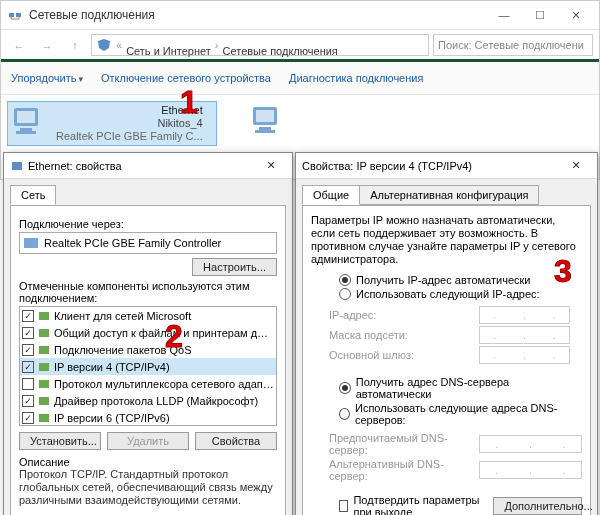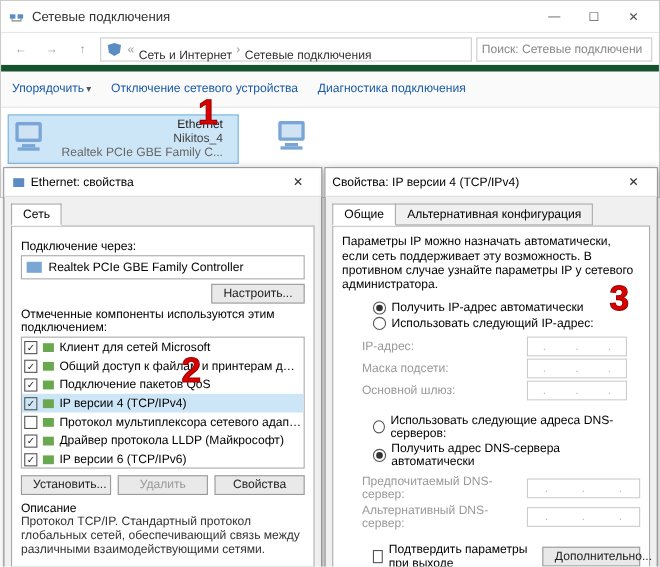--- a/index.html
+++ b/index.html
@@ -12,21 +12,21 @@
 .winbtns { display: flex; gap: 2px; }
 .winbtn { width: 34px; height: 22px; display: flex; align-items: center; justify-content: center; color: #555; }
 
 .addrbar { display: flex; align-items: center; height: 30px; padding: 2px 6px; gap: 4px; border-top: 1px solid #e5e5e5; }
 .navbtn { width: 24px; height: 24px; display: flex; align-items: center; justify-content: center; color: #999; }
 .addrbox { flex: 1; height: 22px; border: 1px solid #ccc; display: flex; align-items: center; padding: 0 4px; gap: 4px; }
 .addrbox .crumb { color: #333; margin-top: 12px; }
 .addrbox .sep { color: #999; }
 .searchbox { width: 160px; height: 22px; border: 1px solid #ccc; display: flex; align-items: center; padding: 0 4px; color: #888; }
 
-.menubar { display: flex; align-items: center; height: 28px; padding: 16px 10px; gap: 18px; border-top: 6px solid #14532d; border-bottom: 1px solid #e5e5e5; background: #fafafa; }
+.menubar { display: flex; align-items: center; height: 28px; padding: 16px 10px; gap: 18px; border-top: 3px solid #14532d; border-bottom: 1px solid #e5e5e5; background: #fafafa; }
 .menubar span { color: #1a5aa8; }
 .menubar .arrow { color: #555; font-size: 9px; margin-left: 2px; }
 
 .content { padding: 6px; display: flex; flex-wrap: wrap; gap: 4px 30px; }
 .conn { width: 210px; display: flex; gap: 6px; padding: 2px; }
 .conn.sel { background: #cde6f7; border: 1px solid #7ab5e0; text-align: right; }
 .conn .nic-icon { width: 40px; height: 38px; flex-shrink: 0; }
 .conn .info { display: flex; flex-direction: column; line-height: 13px; }
 .conn .name { color: #222; }
 .conn .user { color: #444; }
@@ -294,26 +294,26 @@
       <div class="field-row">
           <label>Основной шлюз:</label>
           <div class="ipbox">
             <span>.</span>
             <span>.</span>
             <span>.</span>
           </div>
         </div>
     </div>
     <div class="radio-row">
+        <span class="radio on"></span>
+        <span>Получить адрес DNS-сервера автоматически</span>
+      </div>
+    <div class="radio-row">
         <span class="radio"></span>
         <span>Использовать следующие адреса DNS-серверов:</span>
-      </div>
-    <div class="radio-row">
-        <span class="radio on"></span>
-        <span>Получить адрес DNS-сервера автоматически</span>
       </div>
     <div class="fieldset" style="border:none;padding:0">
       <div class="field-row">
           <label>Предпочитаемый DNS-сервер:</label>
           <div class="ipbox">
             <span>.</span>
             <span>.</span>
             <span>.</span>
           </div>
         </div>

